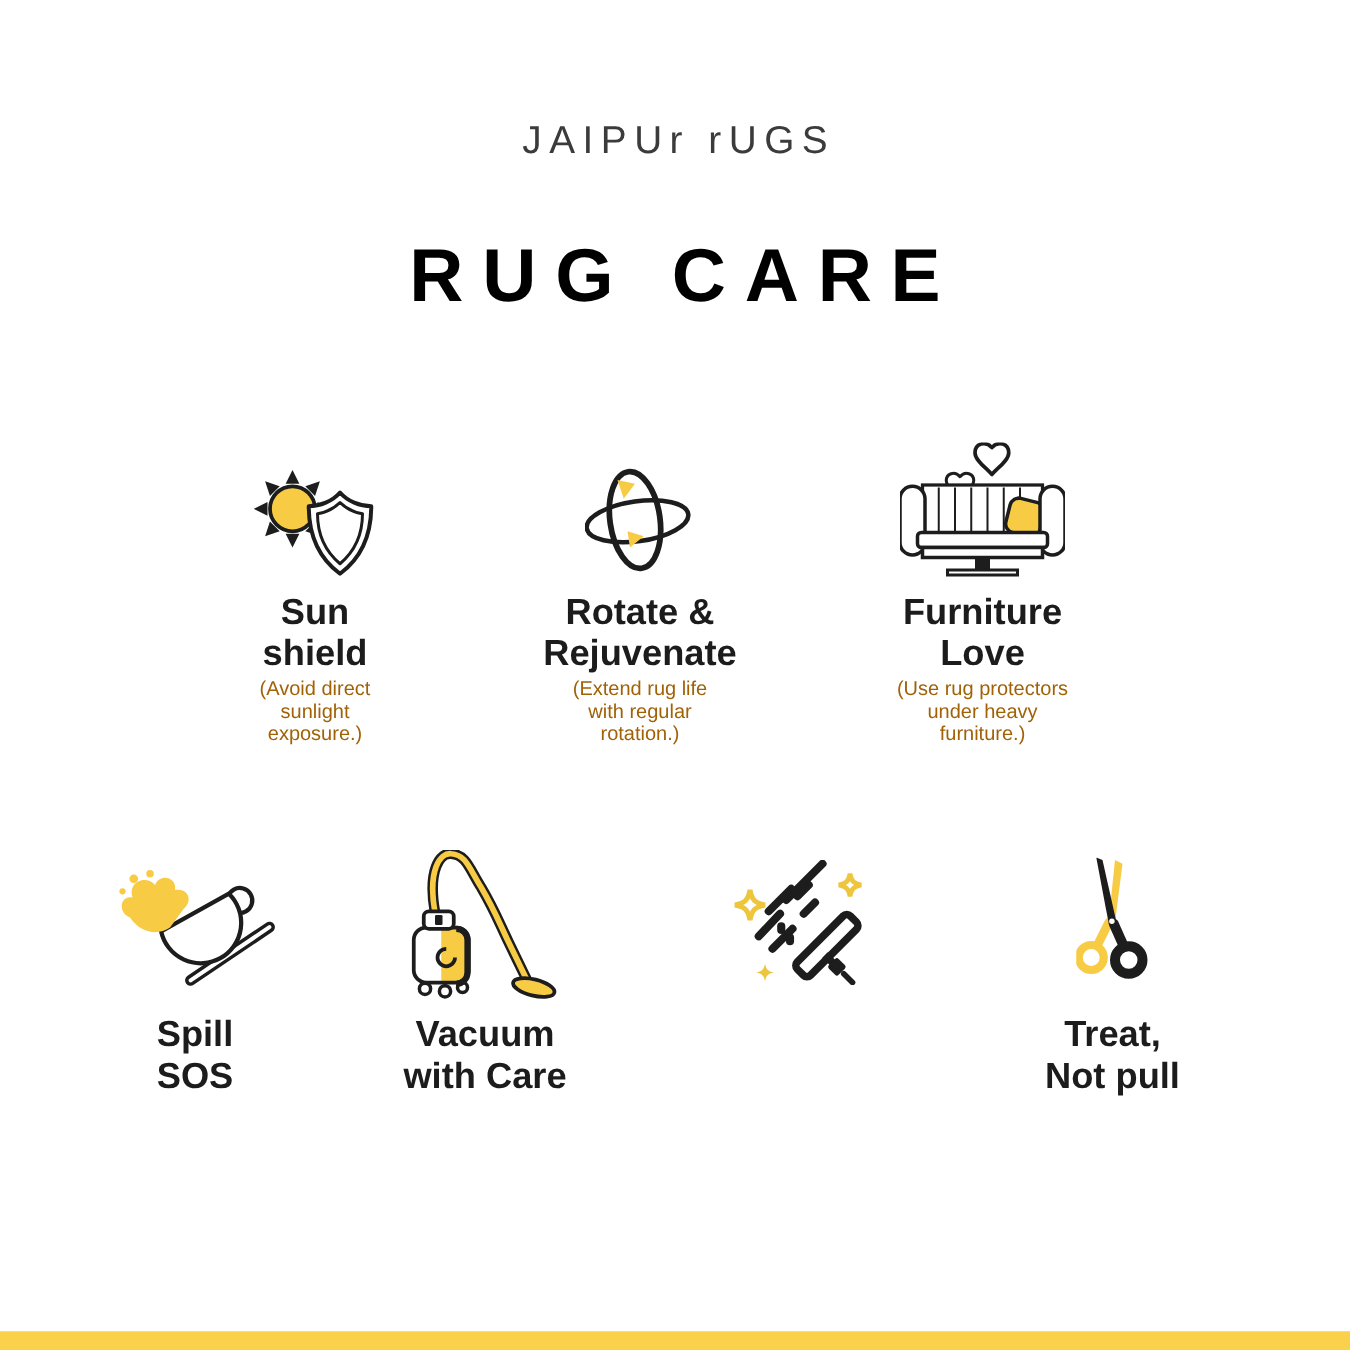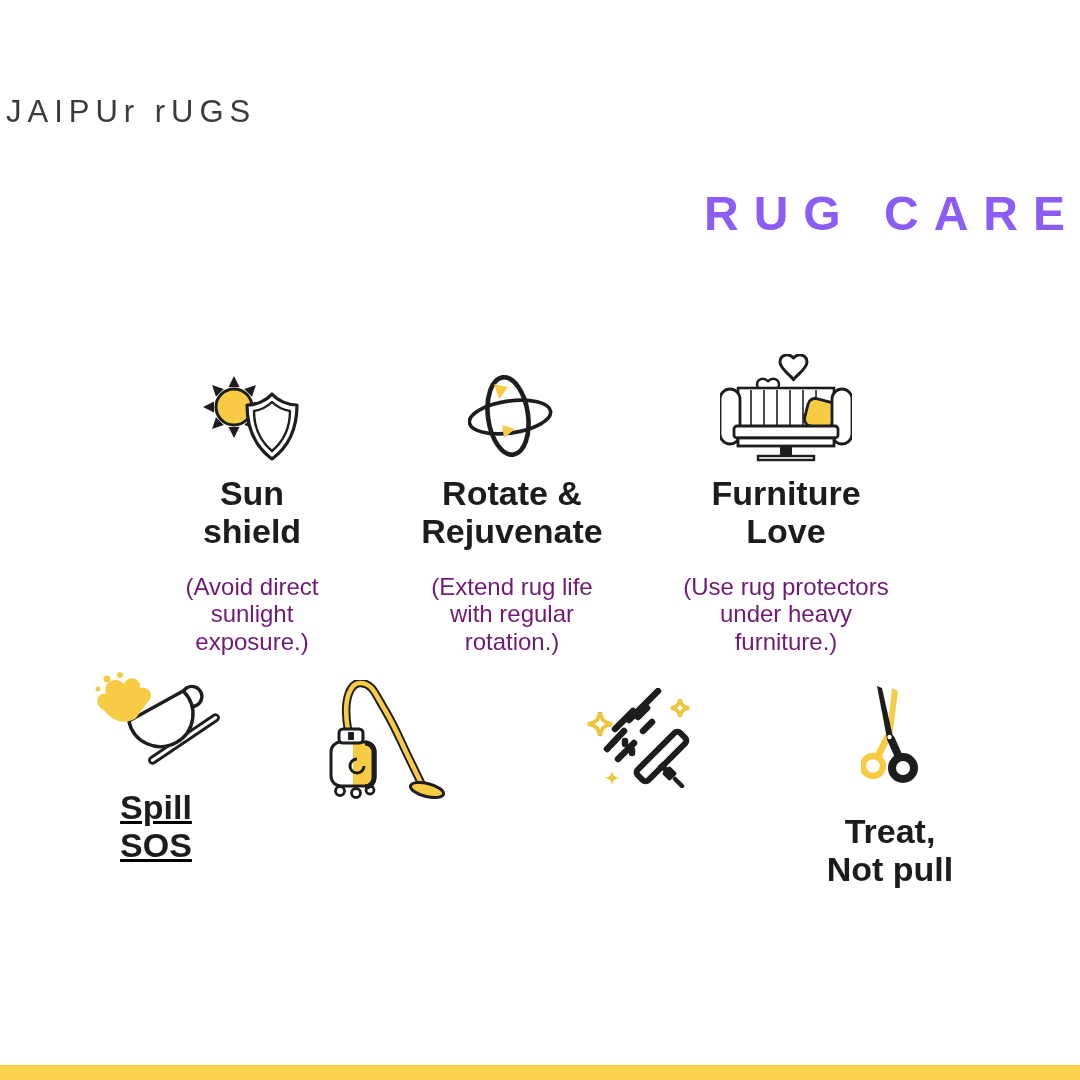--- a/index.html
+++ b/index.html
@@ -2,39 +2,39 @@
 <html><head>
 <meta charset="utf-8">
 <style>
   * { margin:0; padding:0; box-sizing:border-box; }
   html,body { width:1080px; height:1080px; }
   body { font-family:"Liberation Sans", sans-serif; background:#ffffff; position:relative; overflow:hidden; }
   .canvas { position:absolute; left:0; top:0; width:1080px; height:1080px; background:#ffffff; }
 
   .logo {
     position:absolute; top:94px; left:0; width:1080px;
-    text-align:left; font-size:31px; font-weight:400;
+    text-align:center; font-size:31px; font-weight:400;
     letter-spacing:6px; text-indent:6px; color:#3b3b3b;
   }
   .title {
     position:absolute; top:186px; left:0; width:1080px;
-    text-align:right; font-size:48px; font-weight:700;
-    letter-spacing:15px; text-indent:15px; color:#8b5cf6;
+    text-align:center; font-size:60px; font-weight:700;
+    letter-spacing:15px; text-indent:15px; color:#000000;
   }
 
   .card { position:absolute; text-align:center; }
   .icon-slot { display:flex; justify-content:center; align-items:flex-end; }
   .row1 .icon-slot { height:126px; }
   .row2 .icon-slot { height:128px; }
   .card-title {
-    margin-top:12px; font-size:34px; font-weight:700; color:#1c1c1c;
+    margin-top:12px; font-size:29px; font-weight:700; color:#1c1c1c;
     line-height:1.13; white-space:pre-line;
   }
   .card-desc {
-    margin-top:22px; font-size:24px; font-weight:400; color:#701a75;
+    margin-top:3px; font-size:16px; font-weight:400; color:#a16207;
     line-height:1.14; white-space:pre-line;
   }
 
   .bottom-bar { position:absolute; left:0; bottom:0; width:1080px; height:15px; background:#FBD14B; }
 
   svg { display:block; }
 </style>
 </head>
 <body>
 
@@ -107,21 +107,21 @@
         <polygon points="34,51 47,55 36,64" fill="#F7CC44"></polygon>
       </svg>
     </div>
     <h3 class="card-title">Rotate &amp;
 Rejuvenate</h3>
     <p class="card-desc">(Extend rug life
 with regular
 rotation.)</p>
   </section>
 
-  <section class="card row2" style="left:26px; top:648px; width:260px;text-decoration:underline;">
+  <section class="card row2" style="left:26px; top:672px; width:260px;">
     <div class="icon-slot" style="padding-bottom:8px;">
       <svg width="128" height="96" viewBox="0 0 128 96">
         <rect x="51" y="64" width="82" height="6" rx="3" transform="rotate(-34 92 67)" fill="#ffffff" stroke="#1d1d1d" stroke-width="2.8"></rect>
         <g transform="translate(64,34) rotate(-29)">
           <circle cx="36" cy="9" r="10" fill="none" stroke="#1d1d1d" stroke-width="3.4"></circle>
           <path d="M-31,0 A32.4,32.4 0 1 0 31,0 Z" fill="#ffffff" stroke="#1d1d1d" stroke-width="3.4" stroke-linejoin="round"></path>
         </g>
         <path d="M12,38 C2,34 4,20 14,22 C10,8 26,4 32,12 C36,2 50,6 48,16 C58,14 63,24 55,31 L44,46 C34,53 20,50 12,38 Z" fill="#F7CC44"></path>
         <circle cx="15" cy="7" r="3.5" fill="#F7CC44"></circle>
         <circle cx="28" cy="3" r="3" fill="#F7CC44"></circle>
@@ -148,20 +148,22 @@
         <circle cx="42" cy="110" r="4" fill="#ffffff" stroke="#1d1d1d" stroke-width="2.8"></circle>
         <rect x="3" y="62" width="44" height="44" rx="10" fill="#ffffff"></rect>
         <path d="M25,62 h12 a10,10 0 0 1 10,10 v24 a10,10 0 0 1 -10,10 h-12 Z" fill="#F7CC44"></path>
         <path d="M37,63 a9,9 0 0 1 9,9 v26 a9,9 0 0 1 -9,9" fill="none" stroke="#1d1d1d" stroke-width="5"></path>
         <rect x="3" y="62" width="44" height="44" rx="10" fill="none" stroke="#1d1d1d" stroke-width="3"></rect>
         <rect x="11" y="49" width="24" height="14" rx="4" fill="#ffffff" stroke="#1d1d1d" stroke-width="3"></rect>
         <rect x="20" y="52" width="6" height="8" rx="1" fill="#1d1d1d"></rect>
         <path d="M36,86 a7,7 0 1 1 -7,-7" fill="none" stroke="#1d1d1d" stroke-width="3"></path>
       </svg>
     </div>
+    <h3 class="card-title">Vacuum
+with Care</h3>
   </section>
 
   <section class="card row2" style="left:505px; top:672px; width:280px;">
     <div class="icon-slot" style="padding-bottom:12px;">
       <svg width="120" height="100" viewBox="0 0 120 100">
         <g stroke="#1d1d1d" stroke-width="6.5" stroke-linecap="round">
           <line x1="44" y1="32" x2="73" y2="3"></line>
           <line x1="30" y1="41" x2="48" y2="23"></line>
           <line x1="53" y1="29" x2="62" y2="20"></line>
           <line x1="58" y1="43" x2="67" y2="34"></line>

